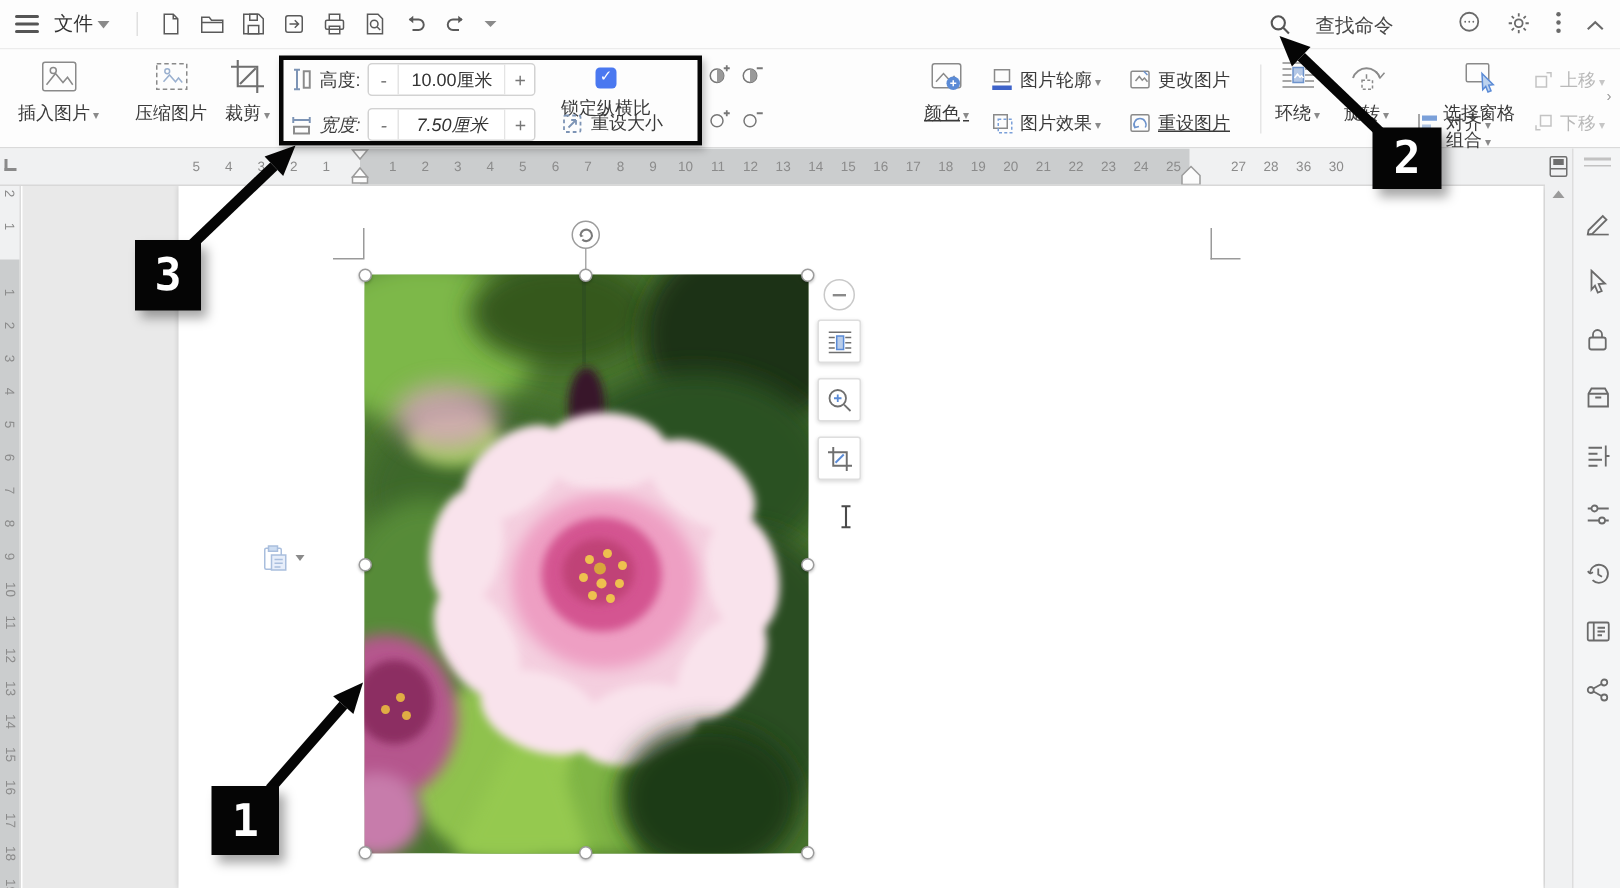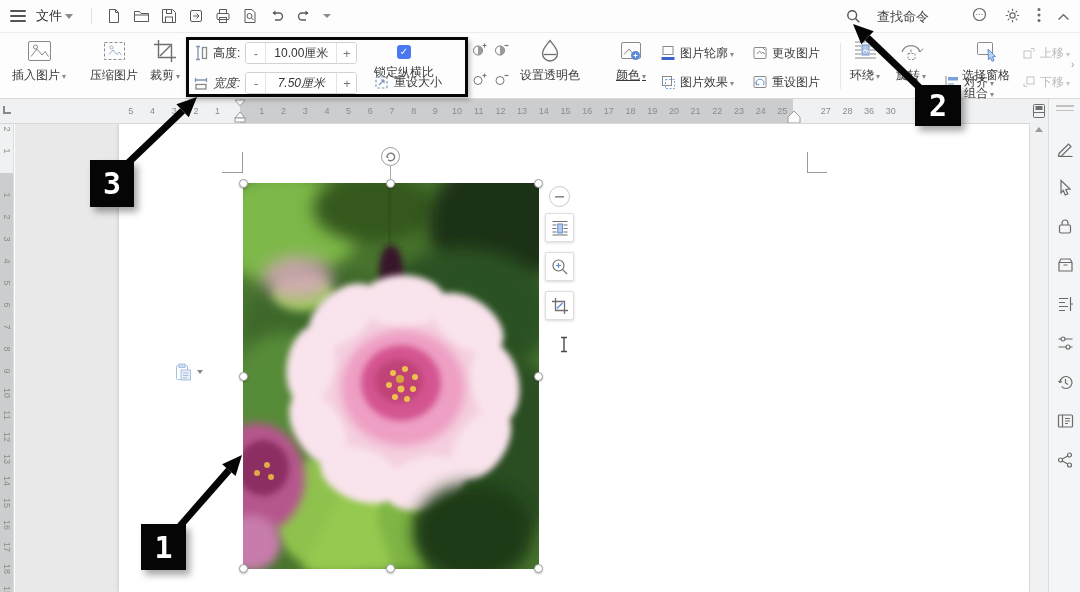--- a/index.html
+++ b/index.html
@@ -265,27 +265,20 @@
         </svg></span>
     <span style="position:absolute;left:472px;top:40px;"><svg width="15" height="14" viewBox="0 0 15 14" fill="none" stroke="#777">
           <circle cx="6" cy="7.5" r="4"></circle>
           <path d="M10.5 2.5h4M12.5 .5v4" stroke-width="1.2"></path>
         </svg></span>
     <span style="position:absolute;left:494px;top:40px;"><svg width="15" height="14" viewBox="0 0 15 14" fill="none" stroke="#777">
           <circle cx="6" cy="7.5" r="4"></circle>
           <path d="M10.5 2.5h4" stroke-width="1.2"></path>
         </svg></span>
 
-    <div class="bigbtn" style="left:520px;">
-      <svg width="24" height="26" viewBox="0 0 24 26" fill="none" stroke="#6f6f6f" stroke-width="1.3">
-          <path d="M12 2.5c4 5 7.5 8.5 7.5 13a7.5 7.5 0 0 1-15 0c0-4.5 3.5-8 7.5-13z"></path>
-          <path d="M5.5 16.5h13"></path>
-        </svg>
-      <span class="lbl">设置透明色</span>
-    </div>
 
     <div class="bigbtn" style="left:616px;text-decoration:underline;">
       <svg width="26" height="26" viewBox="0 0 26 26" fill="none">
           <rect x="3.5" y="4.5" width="19" height="16" rx="1.5" stroke="#8a8a8a"></rect>
           <path d="M6 16.5 11 11l4.5 5 2.5-3 2.5 3.5" stroke="#8a8a8a"></path>
           <circle cx="17.5" cy="17.5" r="4.5" fill="#5b8bd6"></circle>
           <path d="M15.5 17.5h4M17.5 15.5v4" stroke="#fff"></path>
         </svg>
       <span class="lbl dd">颜色</span>
     </div>
@@ -306,21 +299,21 @@
     </div>
 
     <div class="rowbtn" style="left:752px;top:7px;">
       <svg width="16" height="16" viewBox="0 0 16 16" fill="none">
           <rect x="2" y="2.5" width="12" height="11" rx="1" stroke="#8a8a8a"></rect>
           <path d="M5 9l2.5-3 2 2.5 1.5-1.5 2 2.5" stroke="#8a8a8a"></path>
           <path d="M10.5 2.5 13 5" stroke="#6d93cc"></path>
         </svg>
       <span>更改图片</span>
     </div>
-    <div class="rowbtn" style="left:752px;top:36px;">
+    <div class="rowbtn" style="left:752px;top:36px;text-decoration:underline;">
       <svg width="16" height="16" viewBox="0 0 16 16" fill="none">
           <rect x="2" y="2.5" width="12" height="11" rx="1" stroke="#8a8a8a"></rect>
           <path d="M4.5 11a4 4 0 1 1 7 0" stroke="#6d93cc"></path>
           <path d="M4 8.2 4.6 11 7.3 10.4" stroke="#6d93cc" fill="none"></path>
         </svg>
       <span>重设图片</span>
     </div>
 
     <div class="tb-sep" style="left:840px;"></div>
     <span class="launcher" style="left:712px;top:87px;"></span>

